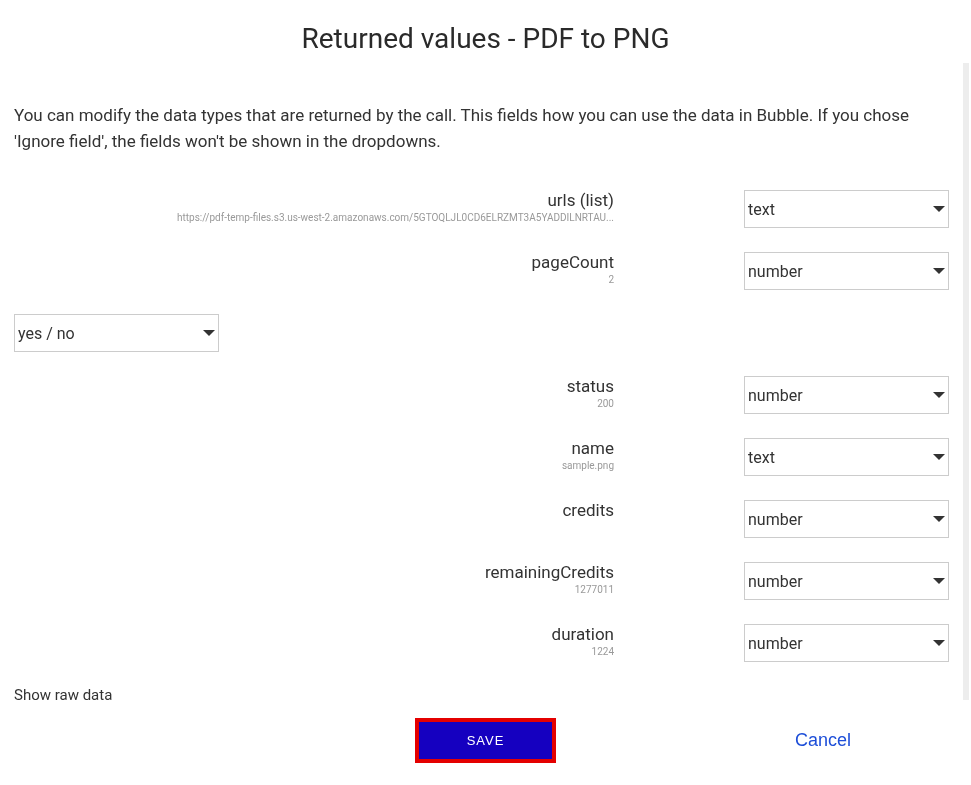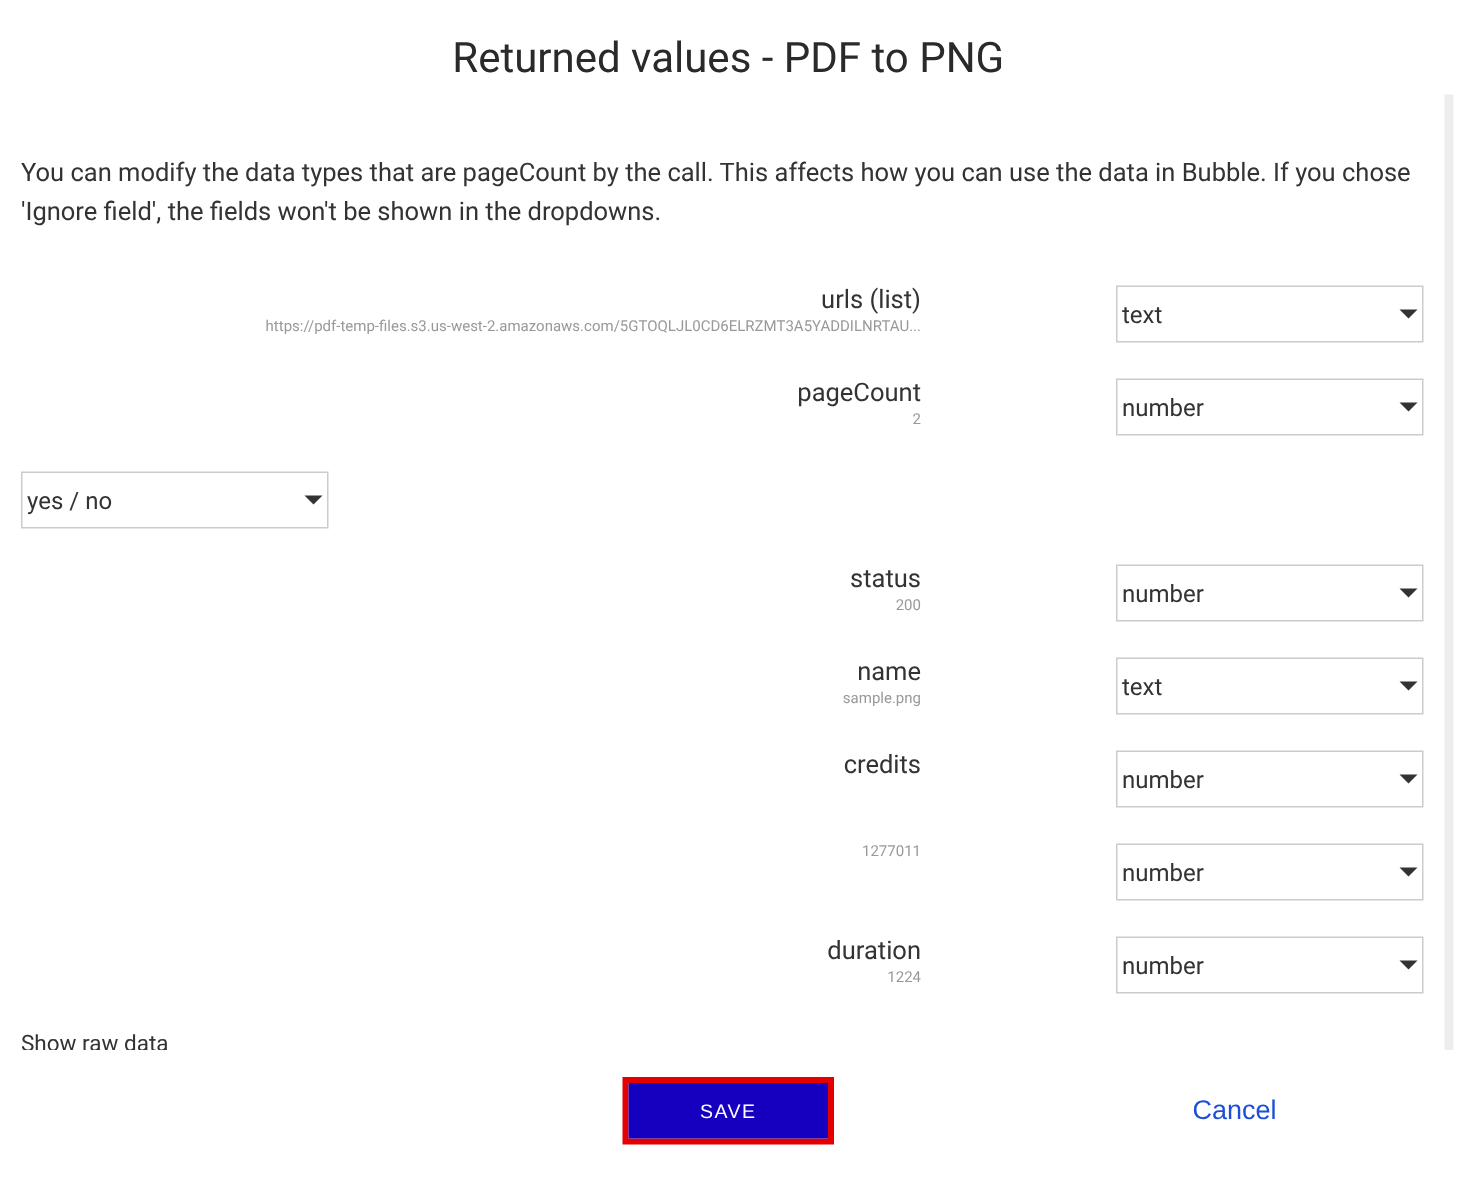--- a/index.html
+++ b/index.html
@@ -129,21 +129,21 @@
   </style>
 </head>
 <body>
 
 <div class="modal">
   <div class="modal-header">
     <h1 class="modal-title">Returned values - PDF to PNG</h1>
   </div>
 
   <div class="modal-body">
-    <p class="description">You can modify the data types that are pageCount by the call. This affects how you can use the data in Bubble. If you chose 'Ignore field', the fields won't be shown in the dropdowns.</p>
+    <p class="description">You can modify the data types that are returned by the call. This fields how you can use the data in Bubble. If you chose 'Ignore field', the fields won't be shown in the dropdowns.</p>
 
     <div id="fields-container">
         <div class="field-row">
           <div class="field-info">
             <div class="field-label">urls (list)</div>
             <div class="field-sample">https://pdf-temp-files.s3.us-west-2.amazonaws.com/5GTOQLJL0CD6ELRZMT3A5YADDILNRTAU...</div>
           </div>
           <div class="type-select">
             <span>text</span>
             <span class="dropdown-icon"></span>
@@ -189,20 +189,21 @@
           <div class="field-info">
             <div class="field-label">credits</div>
           </div>
           <div class="type-select">
             <span>number</span>
             <span class="dropdown-icon"></span>
           </div>
         </div>
         <div class="field-row">
           <div class="field-info">
+            <div class="field-label">remainingCredits</div>
             <div class="field-sample">1277011</div>
           </div>
           <div class="type-select">
             <span>number</span>
             <span class="dropdown-icon"></span>
           </div>
         </div>
         <div class="field-row">
           <div class="field-info">
             <div class="field-label">duration</div>

